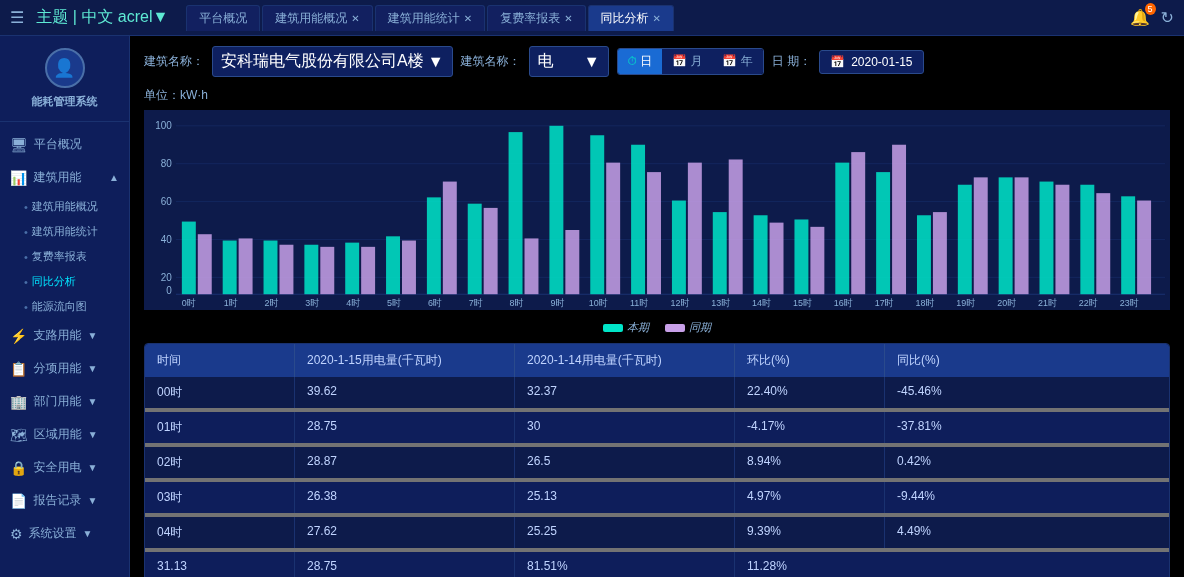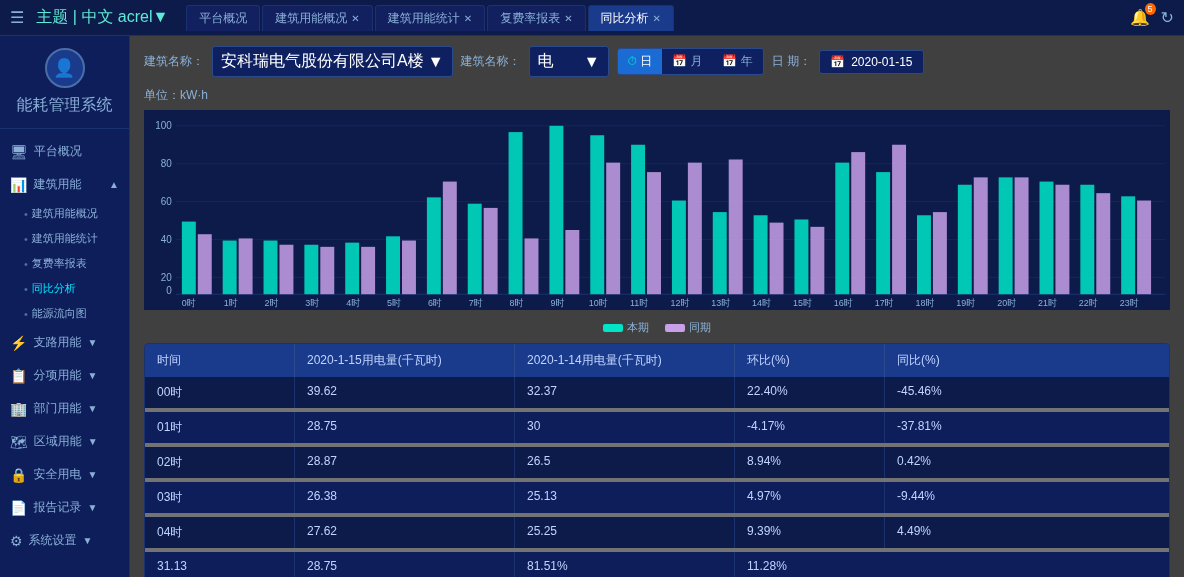--- a/index.html
+++ b/index.html
@@ -17,32 +17,32 @@
     .topbar-icon { color: #8ab0d8; font-size: 16px; cursor: pointer; position: relative; }
     .badge { background: #f60; color: #fff; border-radius: 50%; font-size: 9px; padding: 1px 3px; position: absolute; top: -5px; right: -5px; }
 
     
     .layout { display: flex; height: calc(577px - 36px); }
 
     
     .sidebar { width: 130px; background: #0e1e5b; border-right: 1px solid #1a3270; display: flex; flex-direction: column; overflow: hidden; }
     .sidebar-logo { padding: 12px; display: flex; flex-direction: column; align-items: center; border-bottom: 1px solid #1a3270; }
     .avatar { width: 40px; height: 40px; border-radius: 50%; background: #1a3a8c; display: flex; align-items: center; justify-content: center; font-size: 18px; color: #8ab0d8; margin-bottom: 6px; border: 2px solid #4a6fa8; }
-    .sidebar-title { font-size: 16px; color: #8ab0d8; text-align: left; line-height: 1.4; }
+    .sidebar-title { font-size: 11px; color: #8ab0d8; text-align: left; line-height: 1.4; font-weight: bold; }
     .sidebar-items { flex: 1; overflow-y: auto; padding: 6px 0; }
     .sidebar-item { display: flex; align-items: center; padding: 8px 10px; cursor: pointer; color: #8ab0d8; font-size: 12px; gap: 6px; }
     .sidebar-item .icon { font-size: 14px; }
     .sidebar-sub { padding: 5px 10px 5px 24px; cursor: pointer; color: #8ab0d8; font-size: 11px; display: flex; align-items: center; gap: 4px; }
     .sidebar-sub.active { color: #00e5ff; }
     .sidebar-sub::before { content: '•'; color: #4a6fa8; }
     .sidebar-arrow { font-size: 10px; margin-left: auto; }
     .sidebar-chevron { font-size: 10px; }
 
     
-    .main { flex: 1; background: #404040; overflow-y: auto; padding: 10px 14px; }
+    .main { flex: 1; background: #000000; overflow-y: auto; padding: 10px 14px; }
 
     
     .filter-bar { display: flex; align-items: center; gap: 8px; margin-bottom: 10px; flex-wrap: wrap; }
     .filter-label { color: #8ab0d8; font-size: 12px; }
     .filter-select { background: #0e2060; border: 1px solid #2a4a8c; color: #fff; padding: 4px 8px; border-radius: 3px; font-size: 16px; cursor: pointer; display: flex; align-items: center; gap: 4px; min-width: 180px; justify-content: space-between; }
     .filter-select-sm { min-width: 80px; }
     .date-btns { display: flex; gap: 0; border: 1px solid #2a4a8c; border-radius: 3px; overflow: hidden; }
     .date-btn { background: #0e2060; color: #8ab0d8; padding: 4px 10px; font-size: 12px; cursor: pointer; border: none; }
     .date-btn.active { background: #1a6bd4; color: #fff; }
     .date-btn:first-child { background: #1a6bd4; color: #fff; }
@@ -50,21 +50,21 @@
 
     
     .unit-label { color: #8ab0d8; font-size: 12px; margin-bottom: 6px; }
 
     
     .chart-container { background: #0d1b4b; margin-bottom: 10px; position: relative; height: 200px; }
     .chart-svg { width: 100%; height: 100%; }
 
     
     .chart-legend { display: flex; gap: 16px; justify-content: center; margin-bottom: 8px; }
-    .legend-item { display: flex; align-items: center; gap: 4px; font-size: 11px; color: #8ab0d8; }
+    .legend-item { display: flex; align-items: center; gap: 4px; font-size: 11px; color: #8ab0d8; font-style: italic; }
     .legend-color { width: 20px; height: 8px; border-radius: 2px; }
 
     
     .table-container { border: 1px solid #1a3270; border-radius: 4px; overflow: hidden; }
     .table-header { display: grid; grid-template-columns: 150px 220px 220px 150px 150px; background: #1a3a8c; }
     .table-header-cell { padding: 8px 12px; font-size: 12px; color: #c0d4ff; border-right: 1px solid #2a4a8c; }
     .table-header-cell:last-child { border-right: none; }
     .table-body { }
     .table-row { display: grid; grid-template-columns: 150px 220px 220px 150px 150px; border-bottom: 4px solid #737373; }
     .table-row:nth-child(even) { background: #0e1e5b; }

